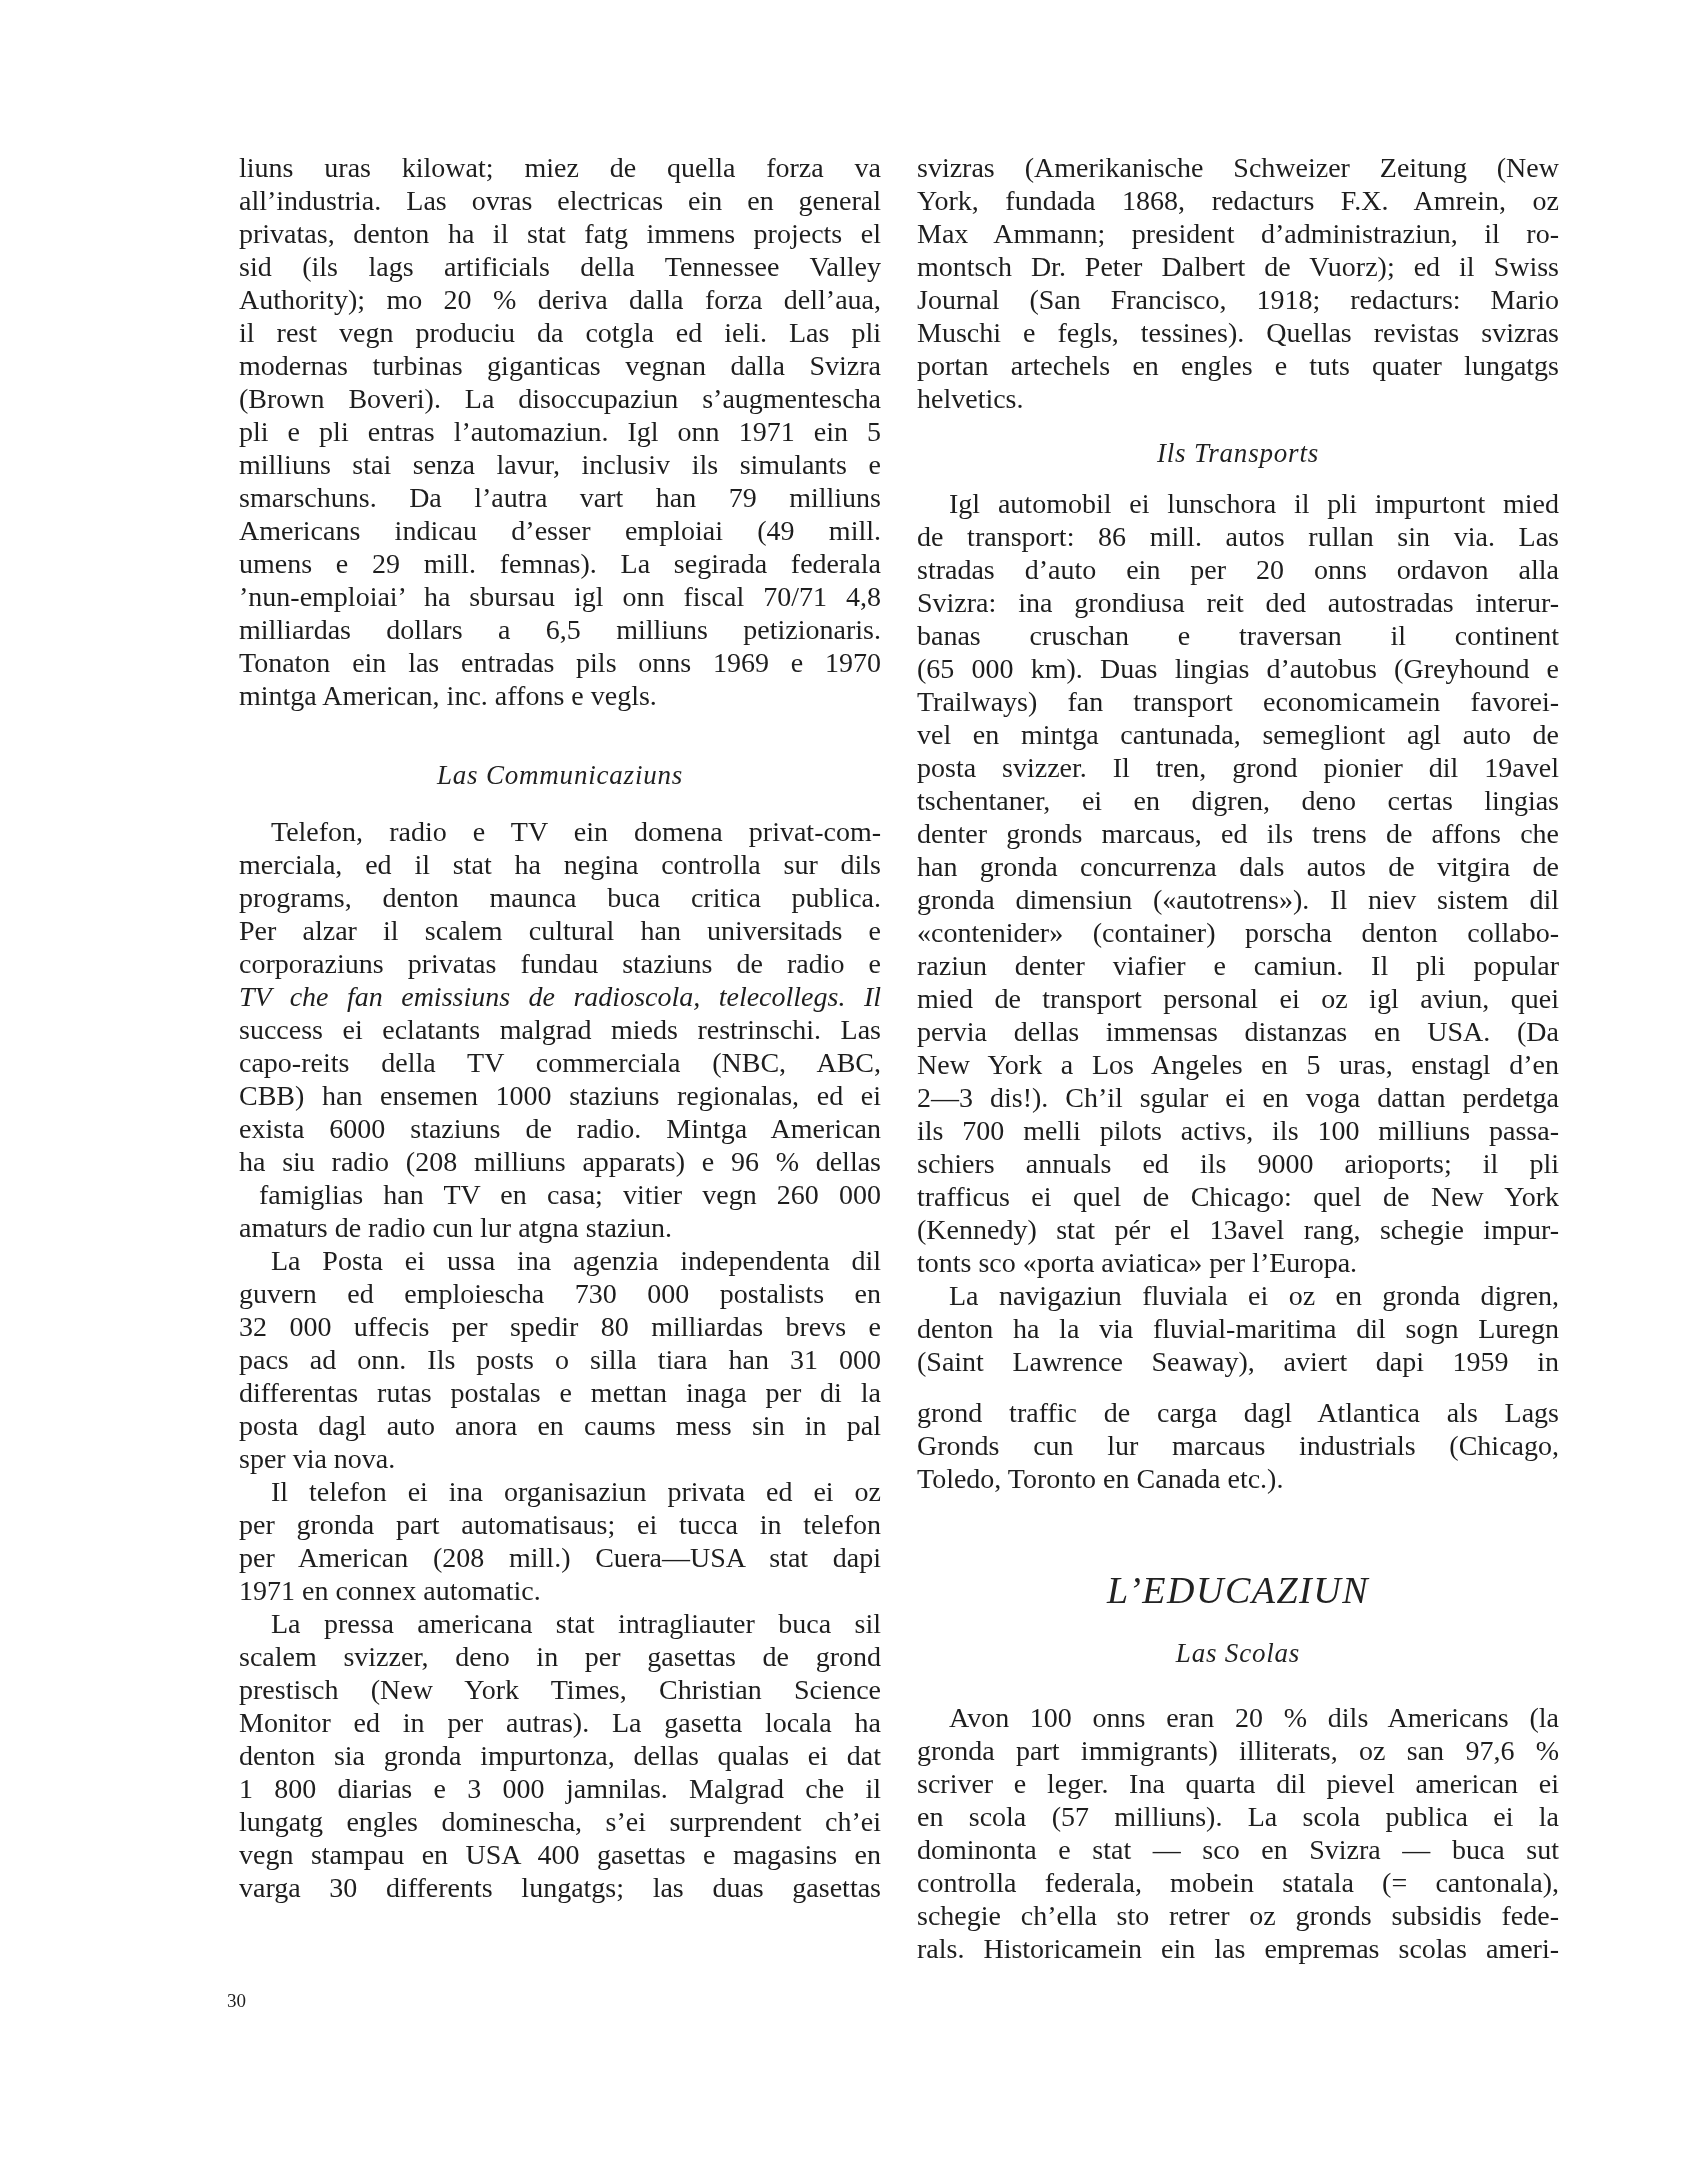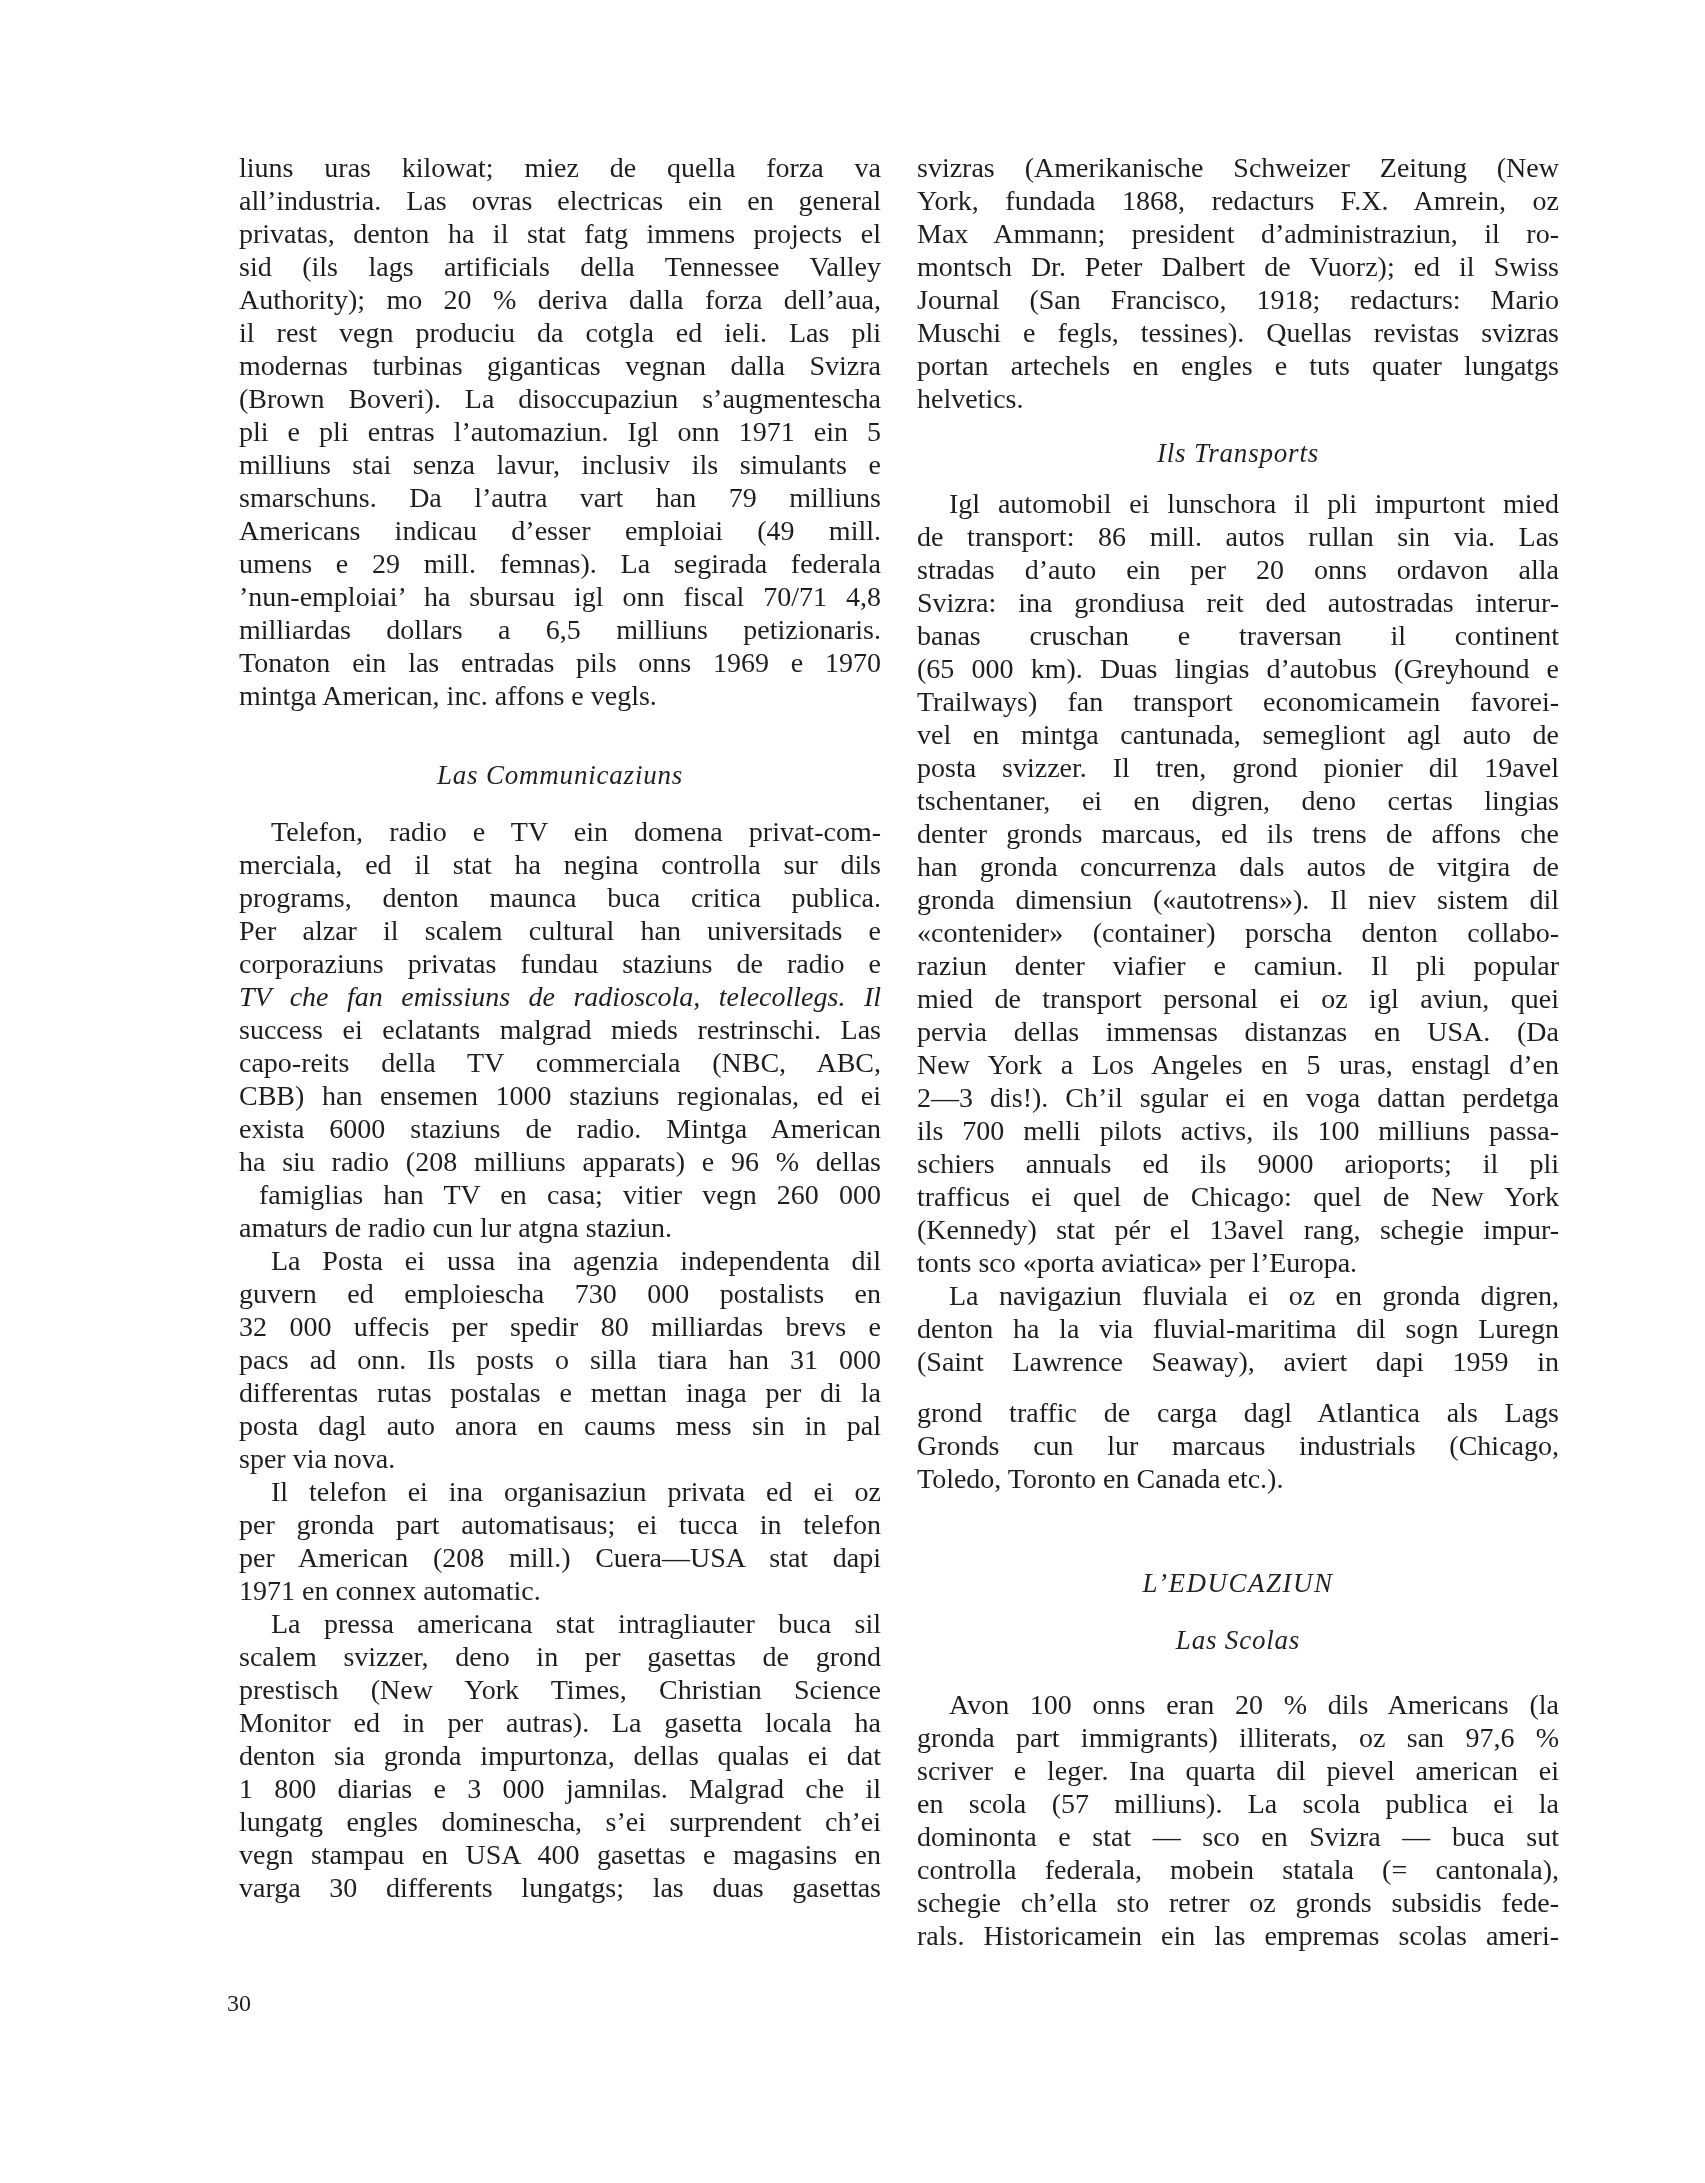--- a/index.html
+++ b/index.html
@@ -5,22 +5,22 @@
   html, body { margin: 0; padding: 0; background: #ffffff; }
   body { width: 1706px; height: 2183px; position: relative; overflow: hidden; }
   .page { position: absolute; left: 0; top: 0; width: 1706px; height: 2183px; background: #ffffff; }
   .col { position: absolute; width: 642px; font-family: "DejaVu Serif", "Liberation Serif", serif; color: #1e1e1e; }
   .col-left { left: 239px; top: 151px; }
   .col-right { left: 917px; top: 151px; }
   .line { display: block; height: 33px; line-height: 33px; font-size: 25px; white-space: nowrap; text-align: justify; text-align-last: justify; letter-spacing: 0; font-family: "Liberation Serif", serif; font-size: 28px; }
   .line.last { text-align-last: left; }
   .line.indent { padding-left: 32px; }
   .heading { display: block; text-align: center; font-style: italic; font-family: "Liberation Serif", serif; font-size: 27px; letter-spacing: 0.8px; color: #222; }
-  .heading.major { font-size: 27px; letter-spacing: 1.5px; }
-  .page-number { position: absolute; left: 227px; top: 1990px; font-family: "Liberation Serif", serif; font-size: 24px; color: #1e1e1e; }
+  .heading.major { font-size: 38px; letter-spacing: 1.5px; }
+  .page-number { position: absolute; left: 227px; top: 1990px; font-family: "Liberation Serif", serif; font-size: 19px; color: #1e1e1e; }
 </style>
 </head>
 <body>
 
 <div class="page">
 
   <div class="col col-left">
     <div>
         <span class="line" style="white-space: nowrap;">liuns uras kilowat; miez de quella forza va</span>
         <span class="line" style="white-space: nowrap;">all’industria. Las ovras electricas ein en general</span>

